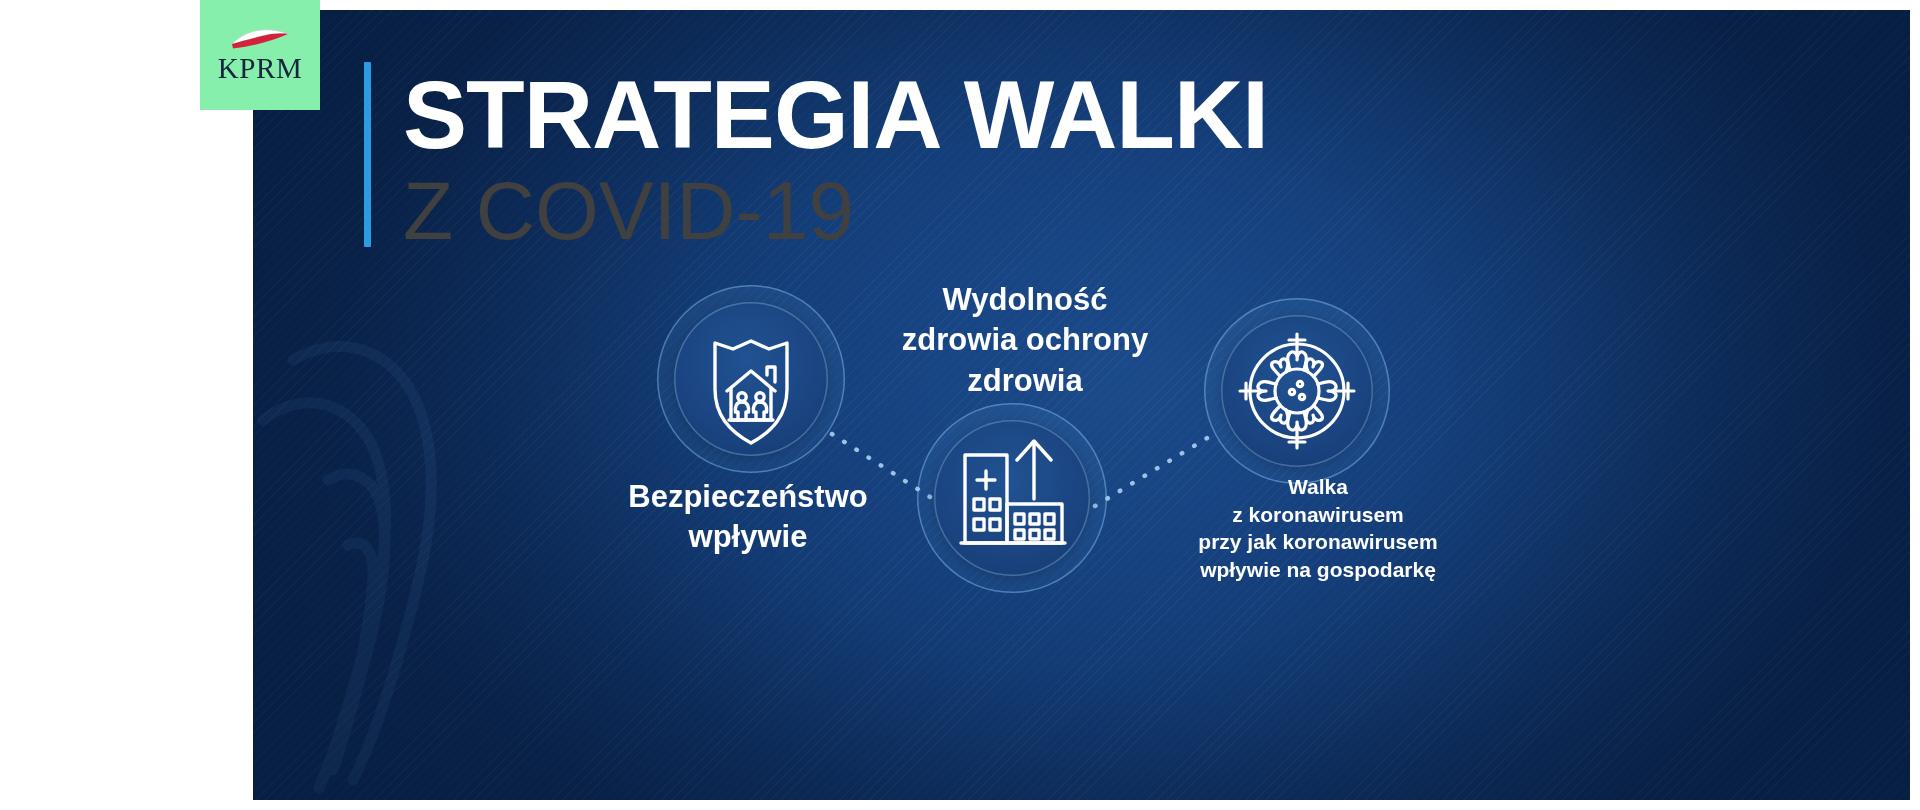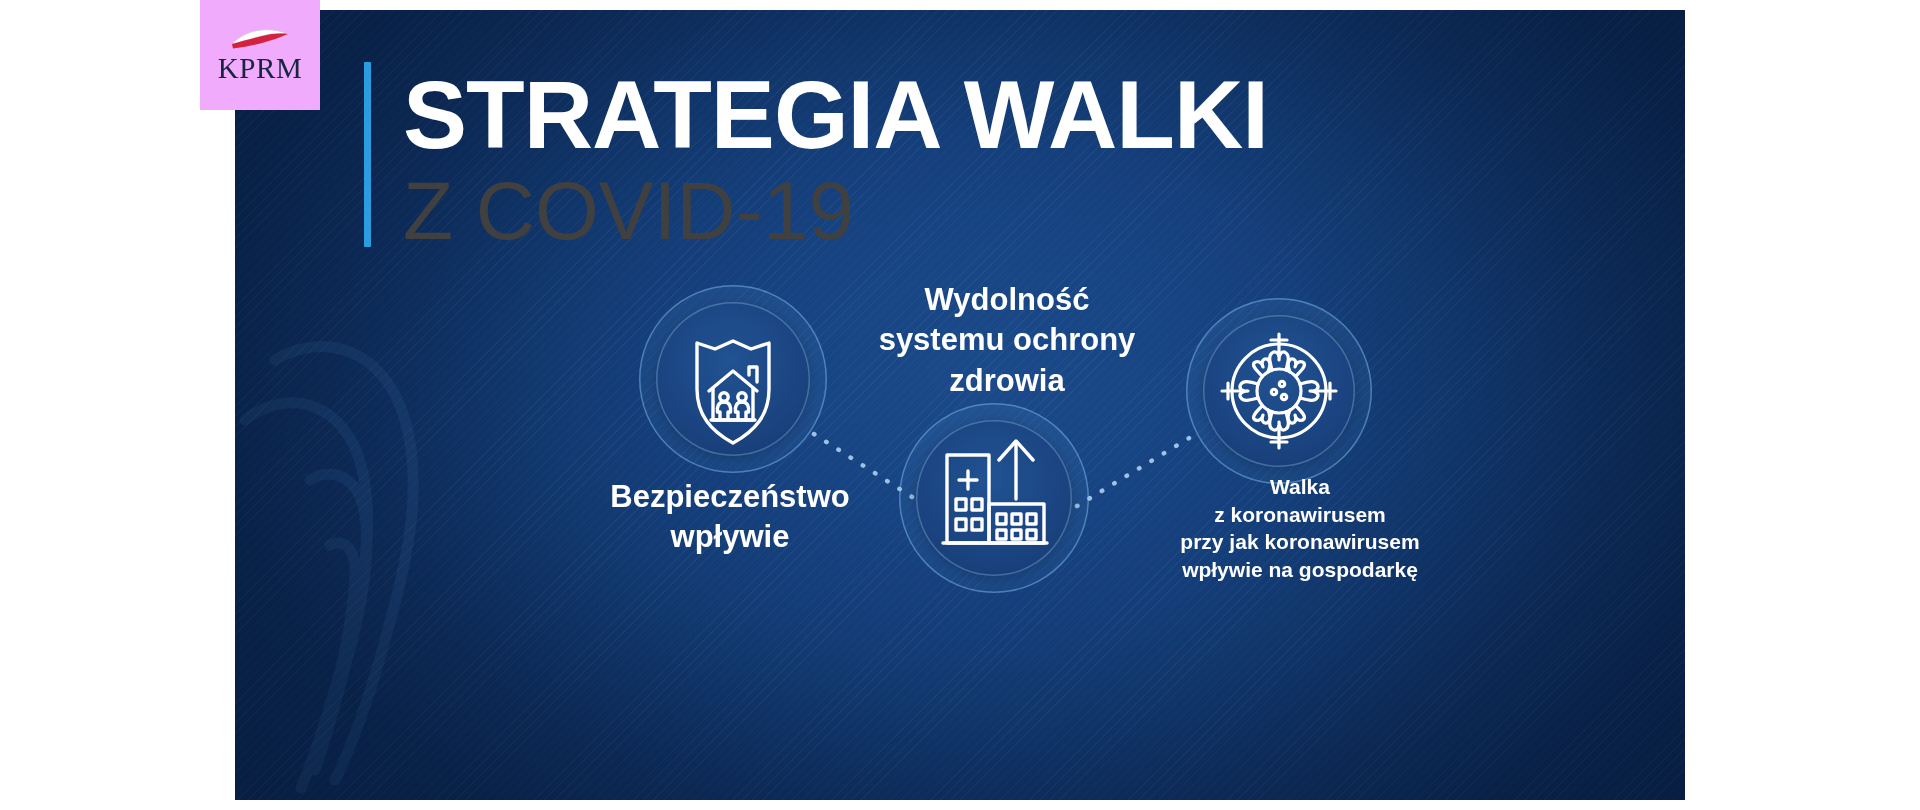--- a/index.html
+++ b/index.html
@@ -6,21 +6,21 @@
   body{
     width:1920px;height:810px;
     background:#ffffff;
     font-family:"Liberation Sans", sans-serif;
     overflow:hidden;
   }
   .stage{position:relative;width:1920px;height:810px;background:#ffffff;}
 
   
   .panel{
-    position:absolute;left:235px;top:10px;width:1450px;height:790px;
+    position:absolute;left:253px;top:10px;width:1657px;height:790px;
     background:
       radial-gradient(ellipse 780px 560px at 52% 46%, #1b4a8a 0%, #164280 32%, #123a72 58%, #0e2f60 80%, #0b2752 100%);
     overflow:hidden;
   }
   
   .panel::before{
     content:"";position:absolute;inset:0;
     background:repeating-linear-gradient(135deg,
         rgba(255,255,255,0.040) 0px,
         rgba(255,255,255,0.040) 1px,
@@ -35,21 +35,21 @@
         rgba(0,0,0,0) 40%, rgba(3,18,44,0.38) 100%);
     pointer-events:none;
   }
 
   
   .fingerprint{position:absolute;left:0px;top:300px;width:330px;height:500px;opacity:.30;pointer-events:none;}
 
   
   .logo{
     position:absolute;left:200px;top:0px;width:120px;height:110px;
-    background:#f0abfc;z-index:6;
+    background:#86efac;z-index:6;
     display:flex;flex-direction:column;align-items:center;justify-content:center;
   }
   .logo-flag{width:64px;height:26px;margin-bottom:1px;}
   .logo-text{
     font-family:"Liberation Serif", serif;
     font-size:29px;letter-spacing:.6px;color:#17253f;font-weight:400;
     line-height:1;
   }
 
   
@@ -236,21 +236,21 @@
 
           <circle cx="96" cy="86" r="2.7"></circle>
           <circle cx="88" cy="94" r="2.7"></circle>
           <circle cx="98" cy="99" r="2.7"></circle>
         </g>
       </svg>
     </div>
 
     <div class="label" id="label-health">
       <div>Wydolność</div>
-      <div>systemu ochrony</div>
+      <div>zdrowia ochrony</div>
       <div>zdrowia</div>
     </div>
 
     <div class="label" id="label-seniors">
       <div>Bezpieczeństwo</div>
       <div>wpływie</div>
     </div>
 
     <div class="label" id="label-fight">
       <div>Walka</div>

